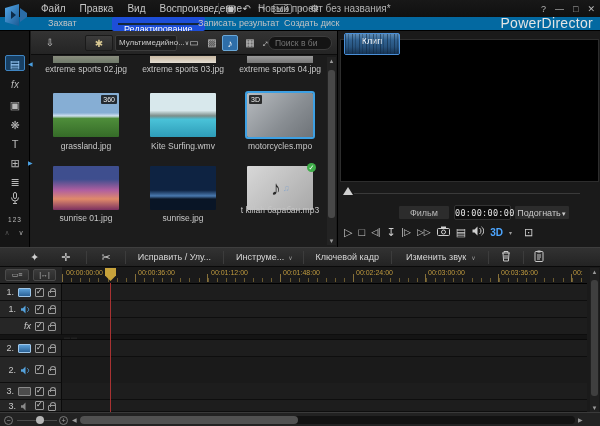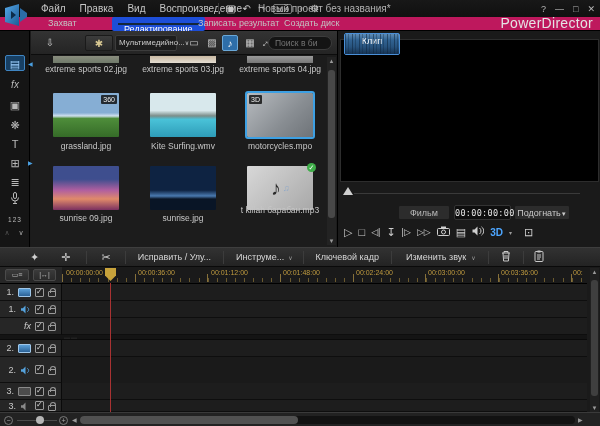--- a/index.html
+++ b/index.html
@@ -15,21 +15,21 @@
   .mb-icons { position:absolute; left:218px; top:0; height:17px; display:flex; align-items:center; gap:7px; }
   .mb-sep { width:1px; height:11px; background:#3a3a3a; }
   .mb-ic { font-size:10px; color:#c9c9c9; }
   .dim { color:#5f5f5f; }
   .aspect-badge { border:1px solid #7a7a7a; border-radius:2px; font-size:6.5px; padding:0 2px; color:#cfcfcf; height:10px; line-height:9px; }
   .aspect-dd { font-size:6px; color:#9a9a9a; }
   .proj-title { position:absolute; left:258px; top:0; height:17px; line-height:17px; font-size:10px; color:#b2b2b2; }
   .winctl { position:absolute; right:5px; top:0; height:17px; display:flex; gap:9px; align-items:center; font-size:9px; color:#b5b5b5; }
 
   
-  .modebar { position:absolute; left:0; top:17px; width:600px; height:14px; background:#be185d; border-bottom:1px solid #000; }
+  .modebar { position:absolute; left:0; top:17px; width:600px; height:14px; background:#0369a1; border-bottom:1px solid #000; }
   .tab { position:absolute; top:0; height:14px; line-height:13px; font-size:9px; color:#c3c3c3; padding:0 6px; }
   .tab.active { border:6px solid #1d4ed8; background:#14273a; color:#fff; border-radius:2px; top:0px; }
   .brand { position:absolute; right:7px; top:-2px; font-size:14px; color:#e4e4e4; letter-spacing:.3px; }
 
   
   .main { position:absolute; left:0; top:31px; width:600px; height:216px; }
   .roombar { position:absolute; left:0; top:0; width:30px; height:216px; background:#151515; border-right:1px solid #000; }
   .room { position:absolute; left:5px; width:20px; height:16px; text-align:center; font-size:11px; line-height:16px; color:#b9b9b9; }
   .room.active { background:#173f63; border:1px solid #3f85c2; border-radius:2px; color:#9ed0ff; }
   .room-fx { font-style:italic; font-size:10px; }
@@ -249,21 +249,21 @@
       <span class="mlabel" style="left:103px; top:110px;">Kite Surfing.wmv</span>
       <span class="mlabel" style="left:200px; top:110px;">motorcycles.mpo</span>
 
       <div class="thumb t-sun1" style="left:22px; top:135px;"></div>
       <div class="thumb t-sun2" style="left:119px; top:135px;"></div>
       <div class="thumb t-mp3" style="left:216px; top:135px;">
         <span class="mp3-note">♪</span>
         <span class="mp3-notes2">♫</span>
         <span class="check">✓</span>
       </div>
-      <span class="mlabel" style="left:6px; top:182px;">sunrise 09.jpg</span>
+      <span class="mlabel" style="left:6px; top:182px;">sunrise 01.jpg</span>
       <span class="mlabel" style="left:103px; top:182px;">sunrise.jpg</span>
       <span class="mlabel" style="left:200px; top:174px;">t killah барабан.mp3</span>
 
       <div class="lib-scroll">
         <span class="scroll-ar" style="top:1px">▲</span>
         <div class="thumb-bar"></div>
         <span class="scroll-ar" style="bottom:1px">▼</span>
       </div>
     </div>
     <span class="collapse-ar" style="left:28px; top:29px;">◀</span>

